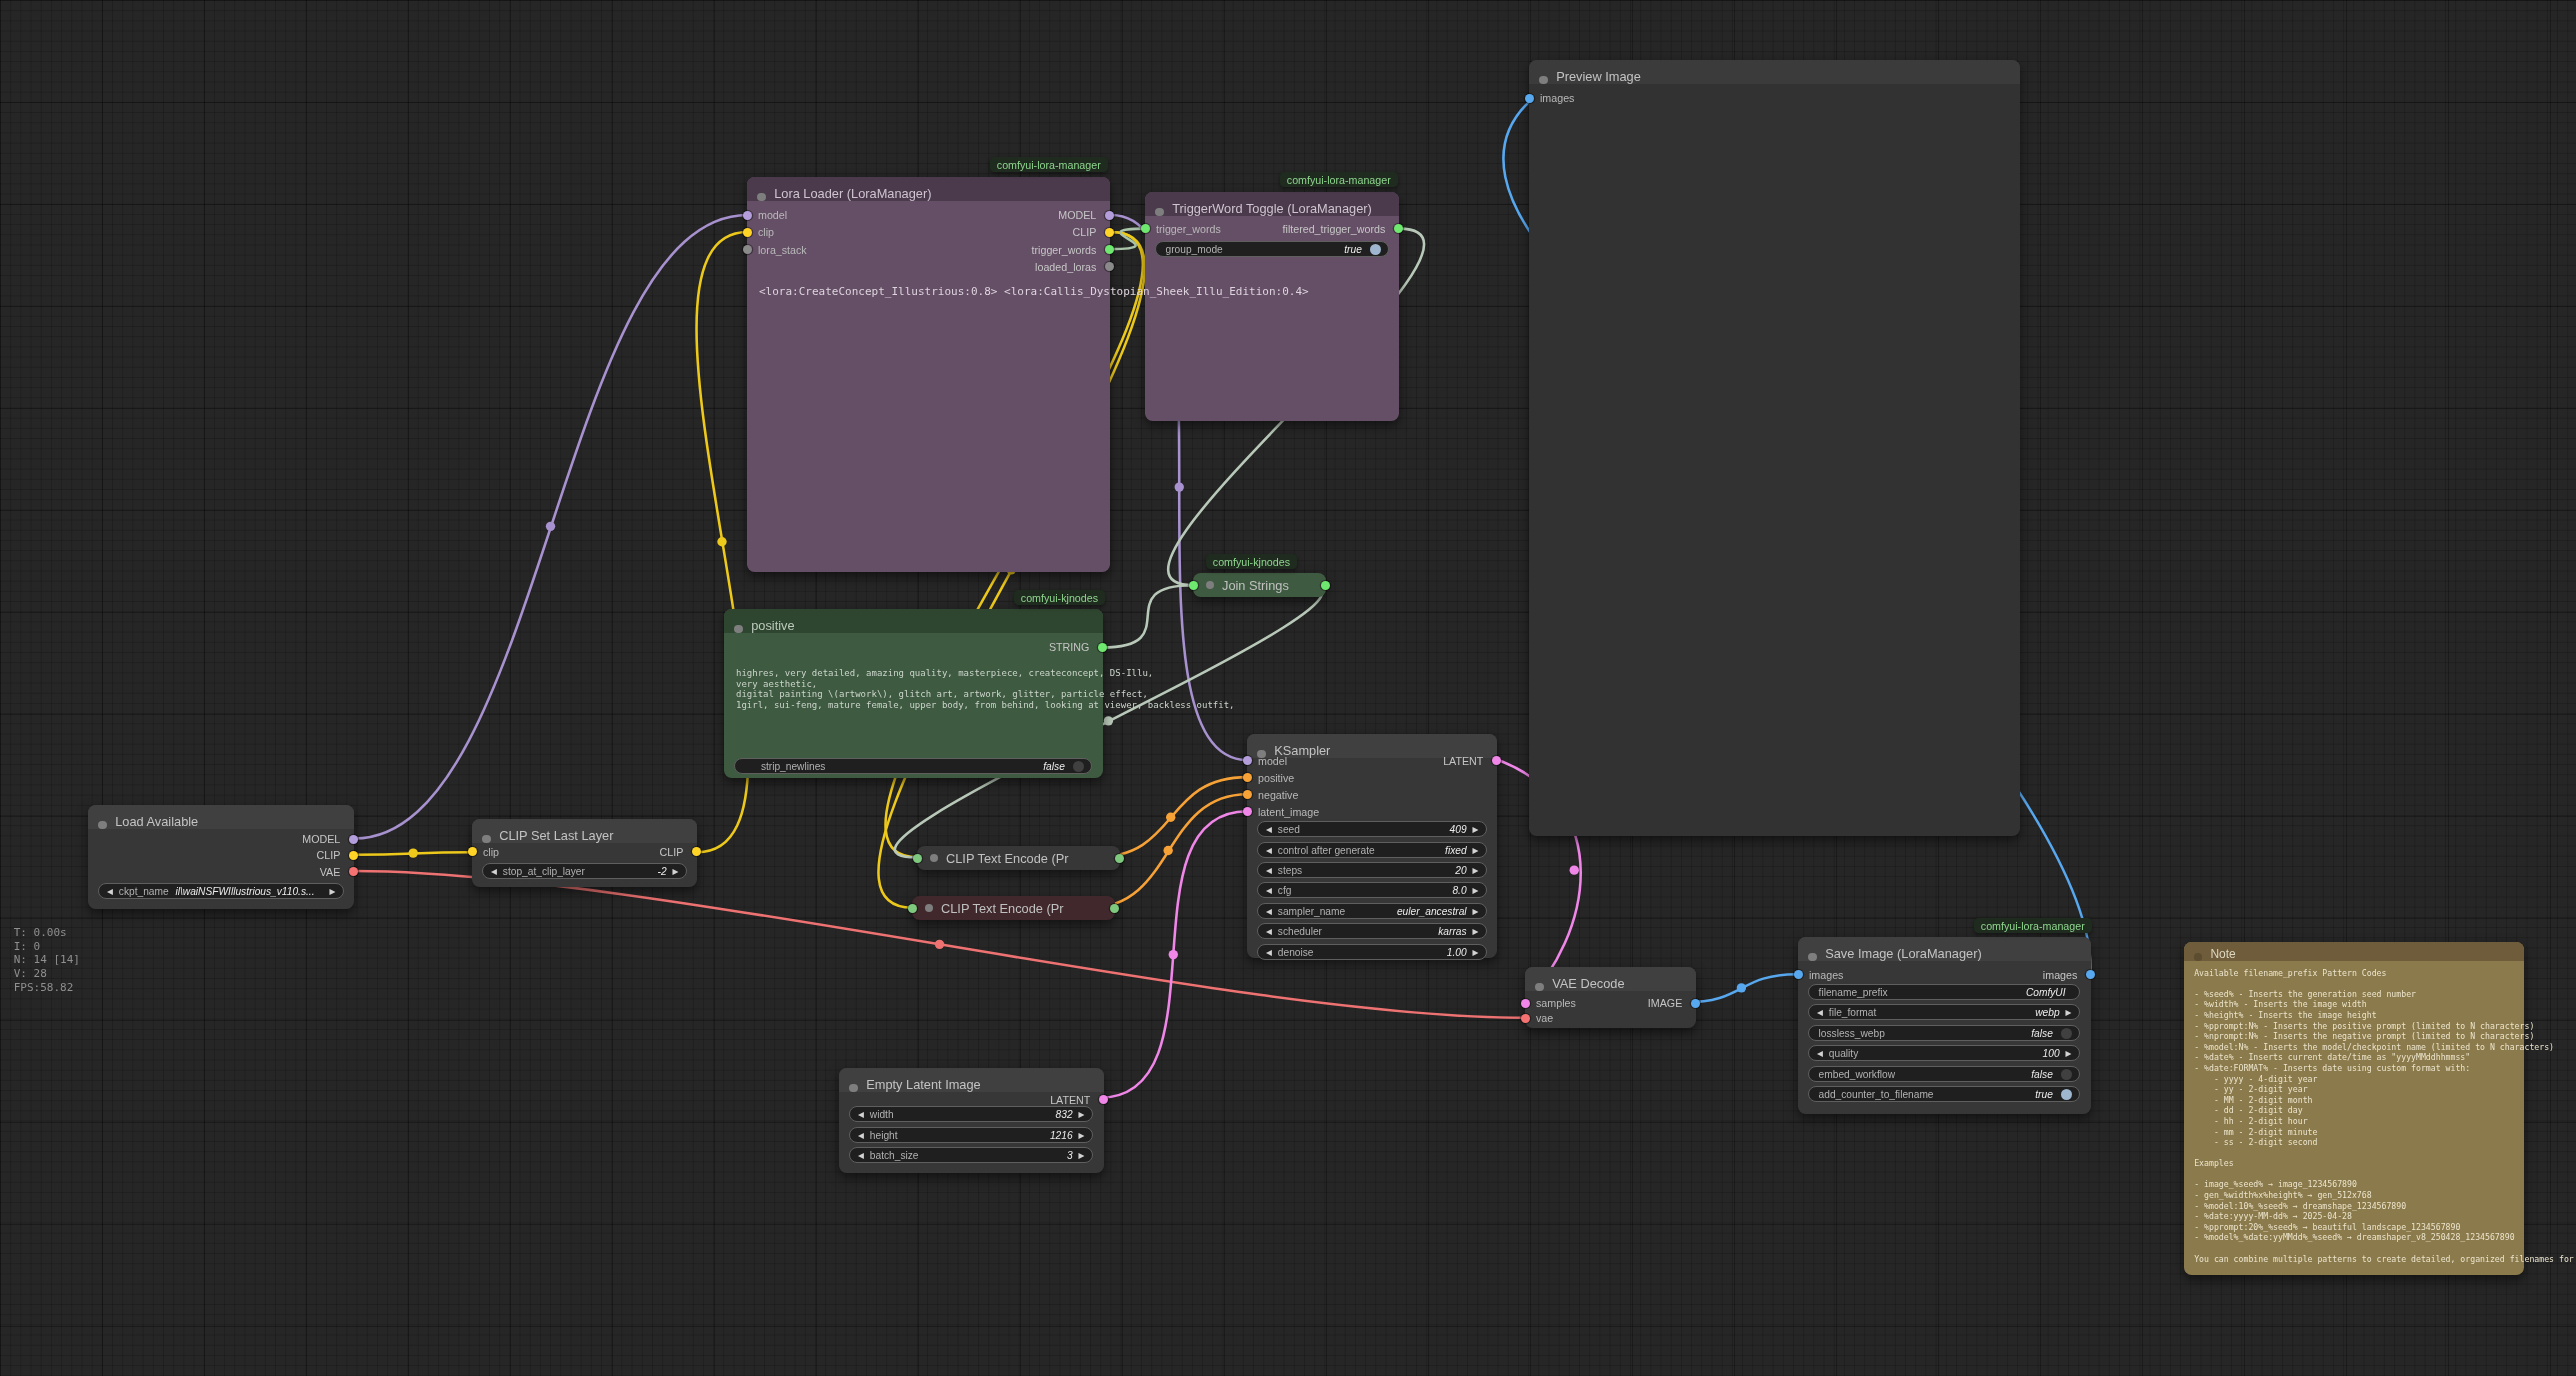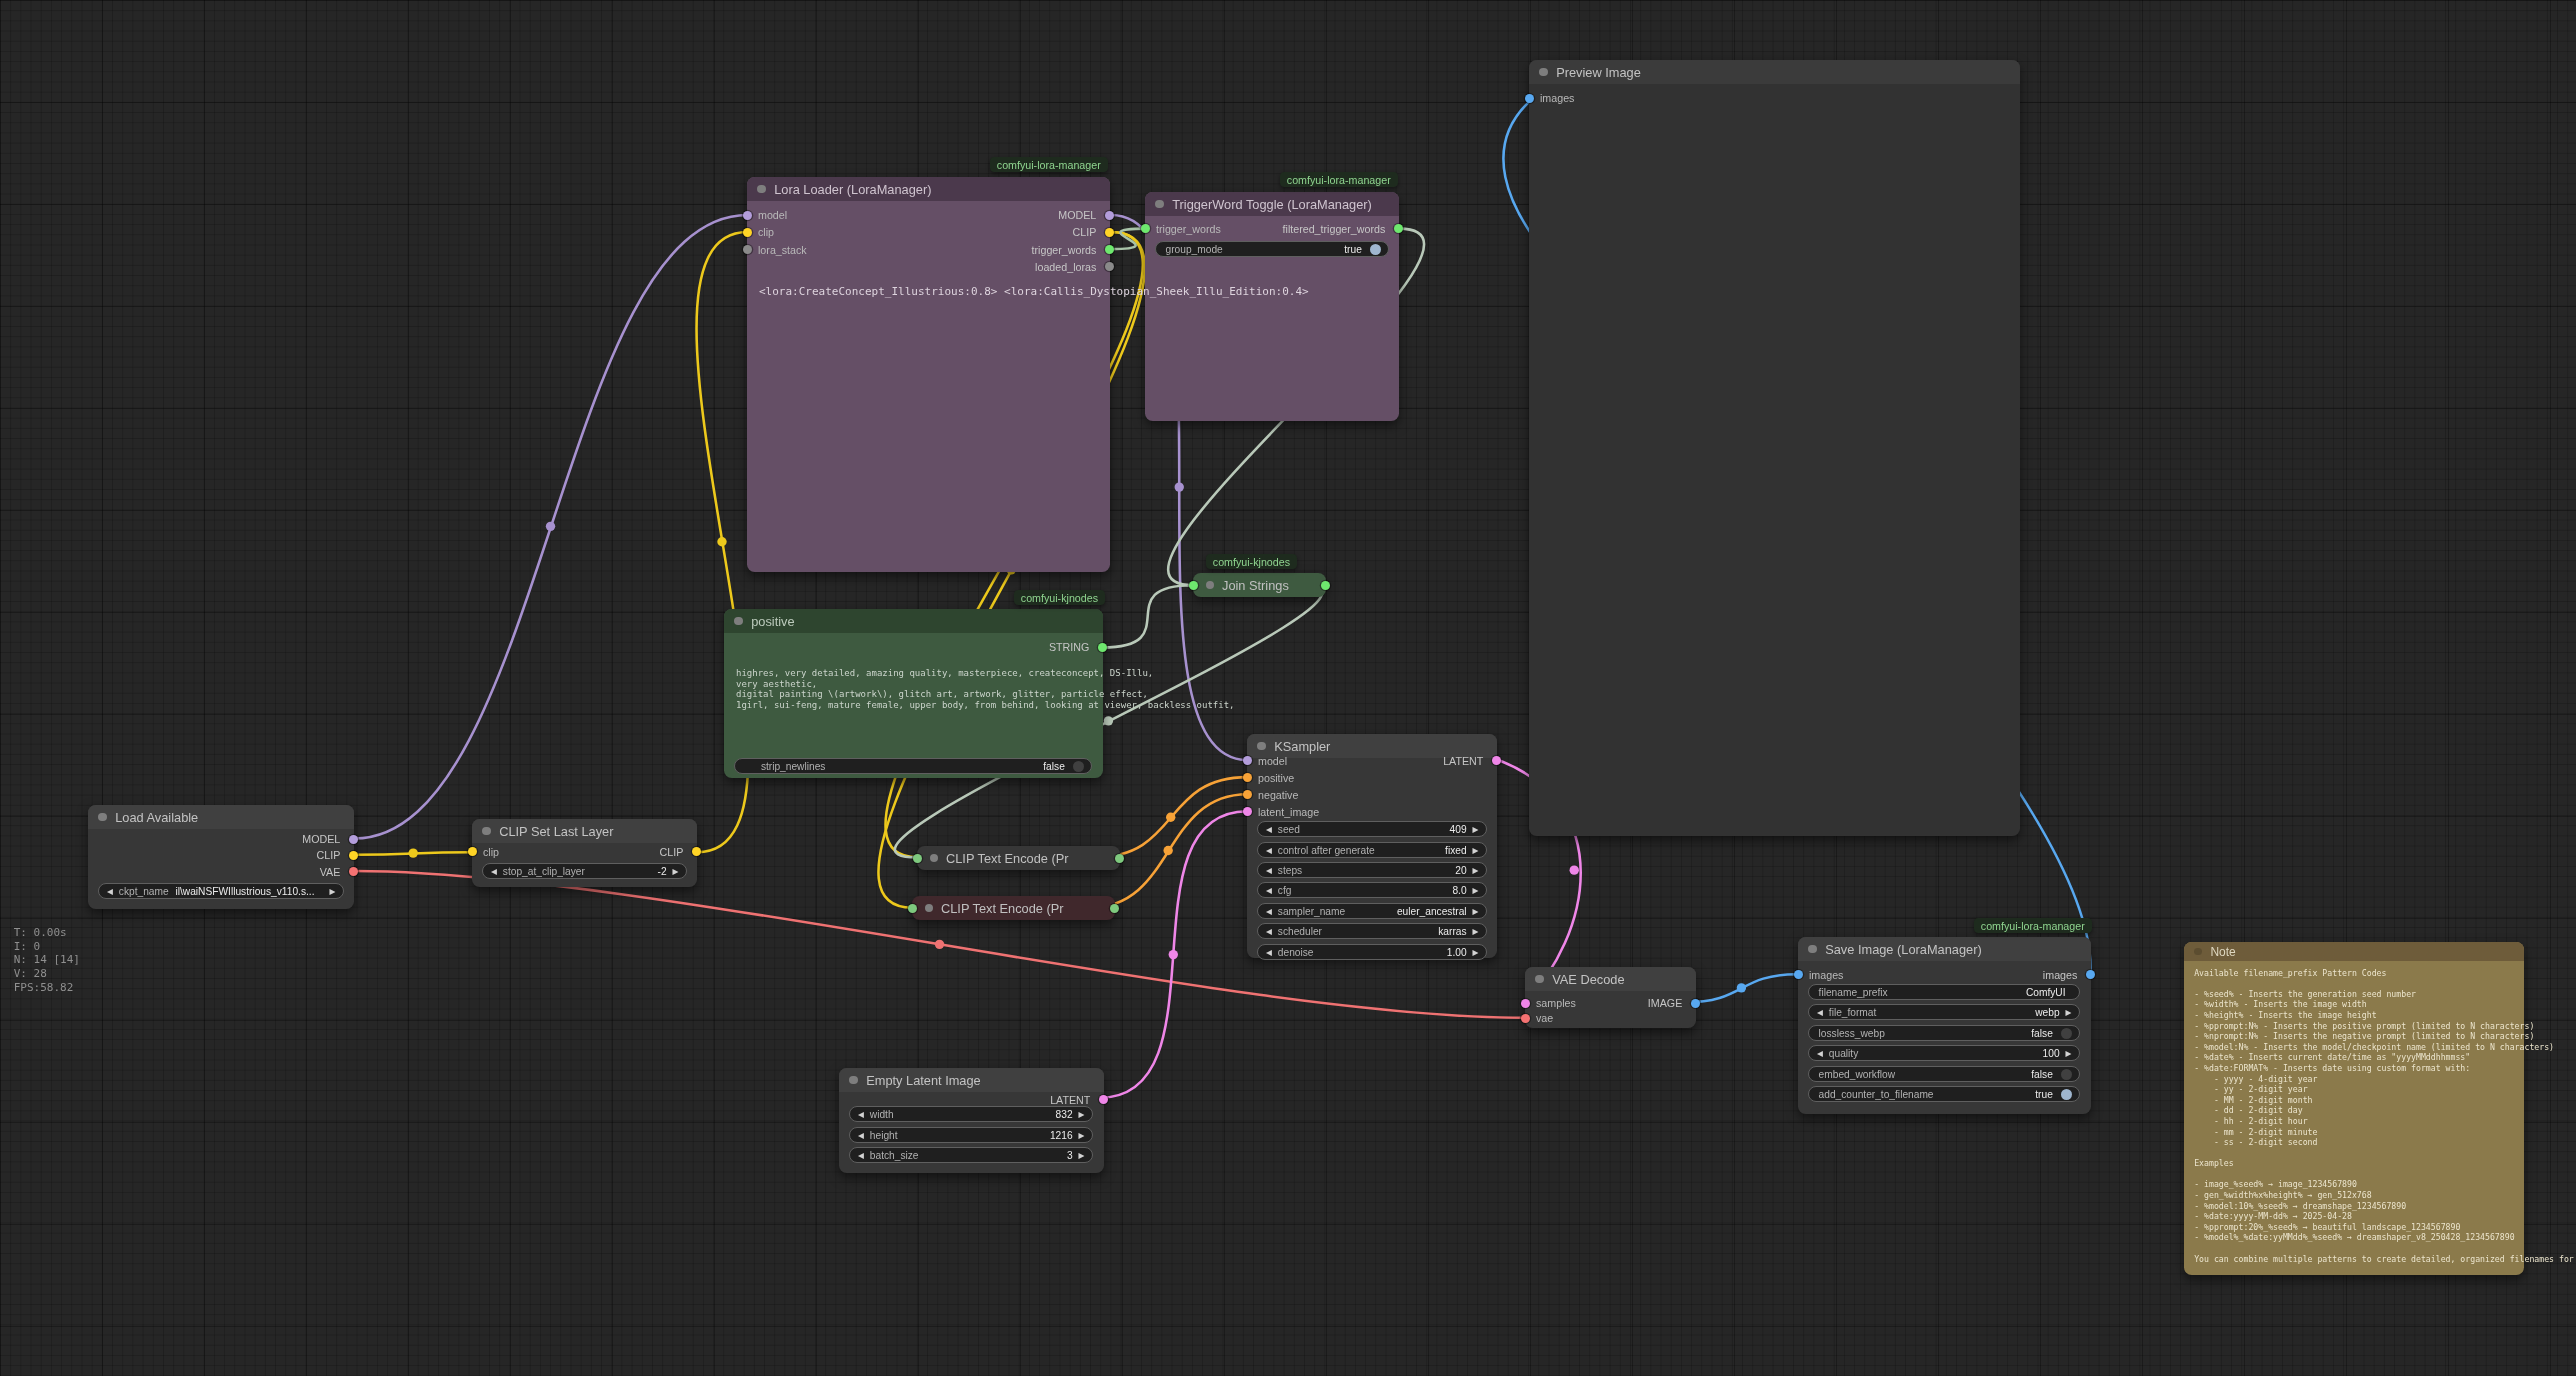--- a/index.html
+++ b/index.html
@@ -9,21 +9,21 @@
     background-color:#262626;
     background-image:
       linear-gradient(rgba(0,0,0,0.30) 0.9px, transparent 0.9px),
       linear-gradient(90deg, rgba(0,0,0,0.30) 0.9px, transparent 0.9px),
       linear-gradient(rgba(0,0,0,0.18) 0.9px, transparent 0.9px),
       linear-gradient(90deg, rgba(0,0,0,0.18) 0.9px, transparent 0.9px);
     background-size:102px 102px,102px 102px,10.2px 10.2px,10.2px 10.2px;
   }
   #links{position:absolute;left:0;top:0;z-index:1;}
   .node{position:absolute;border-radius:7.7px;box-shadow:0 4.3px 10.2px rgba(0,0,0,.5);z-index:2;}
-  .titlebar{height:24px;border-radius:7.7px 7.7px 0 0;display:flex;align-items:center;gap:8.5px;
+  .titlebar{height:24px;border-radius:7.7px 7.7px 0 0;display:flex;align-items:flex-end;gap:8.5px;
     padding:0 10.2px;font-size:12.8px;color:#c3c3c3;white-space:nowrap;}
   .tdot{width:8.5px;height:8.5px;border-radius:50%;background:#7e7e7e;flex:none;}
   .collapsed{height:24px;display:flex;align-items:center;gap:7.7px;padding:0 12.8px;
     font-size:12.8px;color:#c0c0c0;border-radius:7.7px;white-space:nowrap;}
   
   .gray  {background:#373737;} .gray  .titlebar{background:#404040;}
   .purple{background:#654f66;} .purple .titlebar{background:#4b394c;color:#cfc4cf;}
   .green {background:#3e5a40;} .green  .titlebar{background:#2e452f;color:#bccabc;}
   .note-n{background:#8b7a4b;} .note-n .titlebar{background:#6e5c3a;color:#ded7c0;height:19px;font-size:12px;}
   .maroon{background:#40282c;}
@@ -33,21 +33,21 @@
   .port{position:absolute;font-size:10.7px;color:#b9b9b9;white-space:nowrap;}
   .port.out{text-align:right;color:#c6c6c6;}
   .pdot{position:absolute;width:9.4px;height:9.4px;border-radius:50%;box-shadow:0 0 0 1.3px rgba(0,0,0,.35);}
   
   .widget{position:absolute;height:16px;border-radius:8.5px;background:#1f1f1f;
     border:0.9px solid #5f5f5f;display:flex;align-items:center;box-sizing:border-box;
     font-size:10.2px;color:#b2b2b2;padding:0 7.7px;white-space:nowrap;}
   .widget .arr{color:#d3d3d3;font-size:7.7px;flex:none;}
   .widget .wname{margin-left:6px;}
   .widget .sp{flex:1;}
-  .widget .wval{color:#ececec;margin:4px 6px;}
+  .widget .wval{color:#ececec;margin:4px 6px;font-style:italic;}
   .tog{width:11px;height:11px;border-radius:50%;flex:none;margin-left:1.7px;}
   .tog.on{background:#9fb6cf;} .tog.off{background:#404040;}
   .mono{font-family:"DejaVu Sans Mono",monospace;}
   .prompt-text{position:absolute;font-size:9px;line-height:10.7px;color:#ccd5cc;white-space:pre;}
   .lora-text{position:absolute;font-size:11px;color:#ded4de;white-space:pre;}
   .note-text{position:absolute;font-size:8.2px;line-height:10.6px;color:#ece5cd;white-space:pre;}
   .badge{position:absolute;z-index:5;background:#1e2b1e;color:#8fd48f;font-size:10.7px;
     padding:1.7px 6.8px;border-radius:4.3px;box-shadow:0 1.7px 4.3px rgba(0,0,0,.45);white-space:nowrap;}
   .stats{position:absolute;left:13.7px;top:926px;font-size:11px;line-height:13.7px;color:#8f8f8f;z-index:6;}
   .z3{z-index:3;} .z4{z-index:4;}

